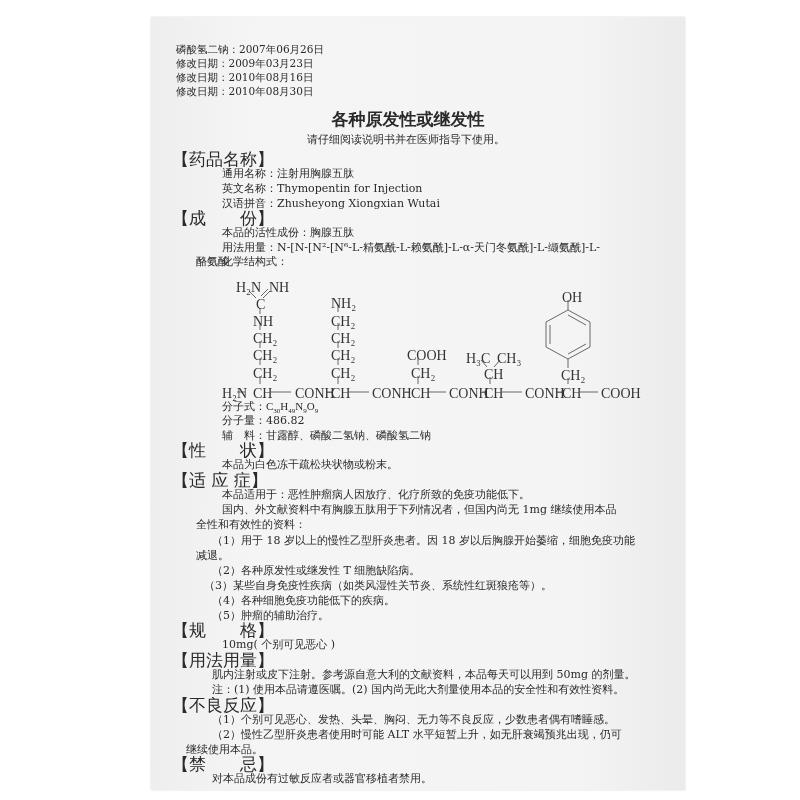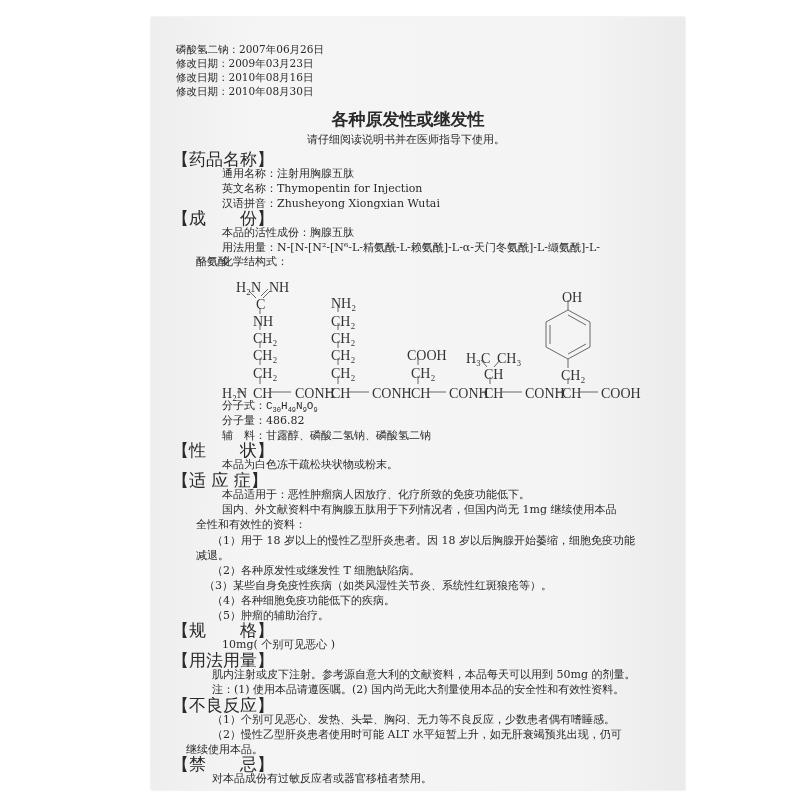--- a/index.html
+++ b/index.html
@@ -123,21 +123,21 @@
   <span class="abs chem" style="left:331px;top:386px">CH</span>
   <span class="abs chem" style="left:372px;top:386px">CONH</span>
   <span class="abs chem" style="left:411px;top:386px">CH</span>
   <span class="abs chem" style="left:449px;top:386px">CONH</span>
   <span class="abs chem" style="left:484px;top:386px">CH</span>
   <span class="abs chem" style="left:525px;top:386px">CONH</span>
   <span class="abs chem" style="left:562px;top:386px">CH</span>
   <span class="abs chem" style="left:601px;top:386px">COOH</span>
 </div>
 
-<div class="abs txt" style="left:222px;top:398px"><span>分子式：</span><span style="font-family:Liberation Mono, monospace">C<sub>30</sub>H<sub>49</sub>N<sub>9</sub>O<sub>9</sub></span></div>
+<div class="abs txt" style="left:222px;top:398px"><span>分子式：</span><span style="font-family:Liberation Serif, serif">C<sub>30</sub>H<sub>49</sub>N<sub>9</sub>O<sub>9</sub></span></div>
 <div class="abs txt" style="left:222px;top:413px">分子量：486.82</div>
 <div class="abs txt" style="left:222px;top:428px">辅　料：甘露醇、磷酸二氢钠、磷酸氢二钠</div>
 
 <div class="abs hd" style="left:172px;top:442px">【性　　状】</div>
 <div class="abs txt" style="left:222px;top:457px">本品为白色冻干疏松块状物或粉末。</div>
 
 <div class="abs hd" style="left:172px;top:472px">【适 应 症】</div>
 <div class="abs txt" style="left:222px;top:487px">本品适用于：恶性肿瘤病人因放疗、化疗所致的免疫功能低下。</div>
 <div class="abs txt" style="left:222px;top:502px">国内、外文献资料中有胸腺五肽用于下列情况者，但国内尚无 1mg 继续使用本品</div>
 <div class="abs txt" style="left:196px;top:517px">全性和有效性的资料：</div>

